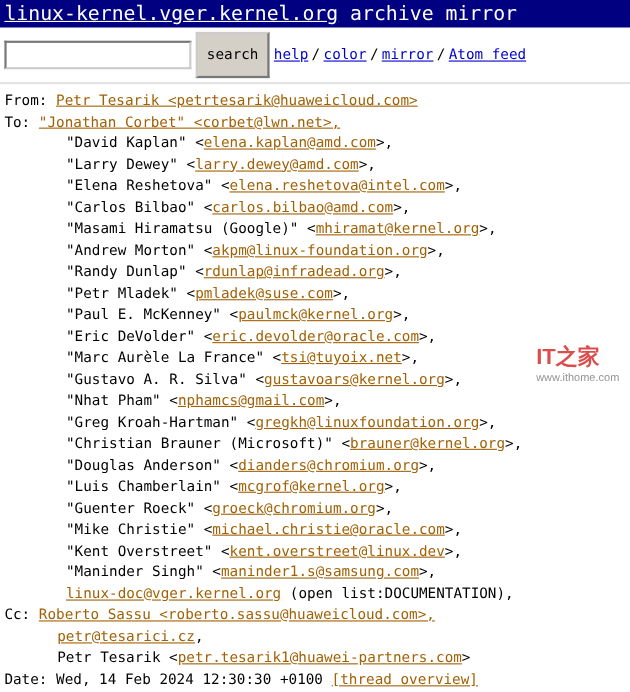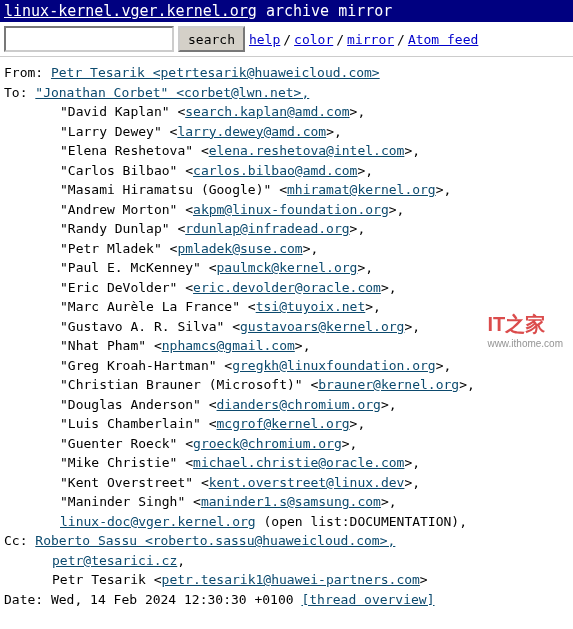--- a/index.html
+++ b/index.html
@@ -14,21 +14,21 @@
       font-size: 13px;
       color: #000000;
       width: 573px;
       min-height: 629px;
     }
 
     .header {
       background: #000080;
       color: #ffffff;
       padding: 2px 4px;
-      font-size: 15px;
+      font-size: 18px;
     }
 
     .header a {
       color: #ffffff;
       text-decoration: underline;
     }
 
     .search-bar {
       display: flex;
       align-items: center;
@@ -45,21 +45,21 @@
       font-size: 13px;
       padding: 2px 4px;
     }
 
     .search-button {
       border: 2px outset #cccccc;
       background: #d4d0c8;
       font-family: monospace;
       font-size: 13px;
       padding: 2px 8px;
-      height: 26px;
+      height: 42px;
       cursor: pointer;
     }
 
     .nav-links {
       display: flex;
       align-items: flex-end;
       gap: 0;
       font-size: 13px;
     }
 
@@ -75,21 +75,21 @@
     }
 
     .content {
       padding: 6px 4px;
       font-family: monospace;
       font-size: 13px;
       line-height: 1.5;
     }
 
     .content a {
-      color: #0c4a6e;
+      color: #a16207;
       text-decoration: underline;
     }
 
     .subject-link {
       color: #cc0000;
       text-decoration: underline;
     }
 
     .thread-link {
       color: #0000cc;
@@ -146,21 +146,21 @@
     <a href="#">Petr Tesarik &lt;petrtesarik@huaweicloud.com&gt;</a>
   </div>
 
   <div class="line">
     <span>To:</span>
     <span> </span>
     <a href="#">"Jonathan Corbet" &lt;corbet@lwn.net&gt;,</a>
   </div>
 
   <div>
-    <div class="line indent">"David Kaplan" &lt;<a href="#">search.kaplan@amd.com</a>&gt;,</div>
+    <div class="line indent">"David Kaplan" &lt;<a href="#">elena.kaplan@amd.com</a>&gt;,</div>
     <div class="line indent">"Larry Dewey" &lt;<a href="#">larry.dewey@amd.com</a>&gt;,</div>
     <div class="line indent">"Elena Reshetova" &lt;<a href="#">elena.reshetova@intel.com</a>&gt;,</div>
     <div class="line indent">"Carlos Bilbao" &lt;<a href="#">carlos.bilbao@amd.com</a>&gt;,</div>
     <div class="line indent">"Masami Hiramatsu (Google)" &lt;<a href="#">mhiramat@kernel.org</a>&gt;,</div>
     <div class="line indent">"Andrew Morton" &lt;<a href="#">akpm@linux-foundation.org</a>&gt;,</div>
     <div class="line indent">"Randy Dunlap" &lt;<a href="#">rdunlap@infradead.org</a>&gt;,</div>
     <div class="line indent">"Petr Mladek" &lt;<a href="#">pmladek@suse.com</a>&gt;,</div>
     <div class="line indent">"Paul E. McKenney" &lt;<a href="#">paulmck@kernel.org</a>&gt;,</div>
     <div class="line indent">"Eric DeVolder" &lt;<a href="#">eric.devolder@oracle.com</a>&gt;,</div>
     <div class="line indent">"Marc Aurèle La France" &lt;<a href="#">tsi@tuyoix.net</a>&gt;,</div>

